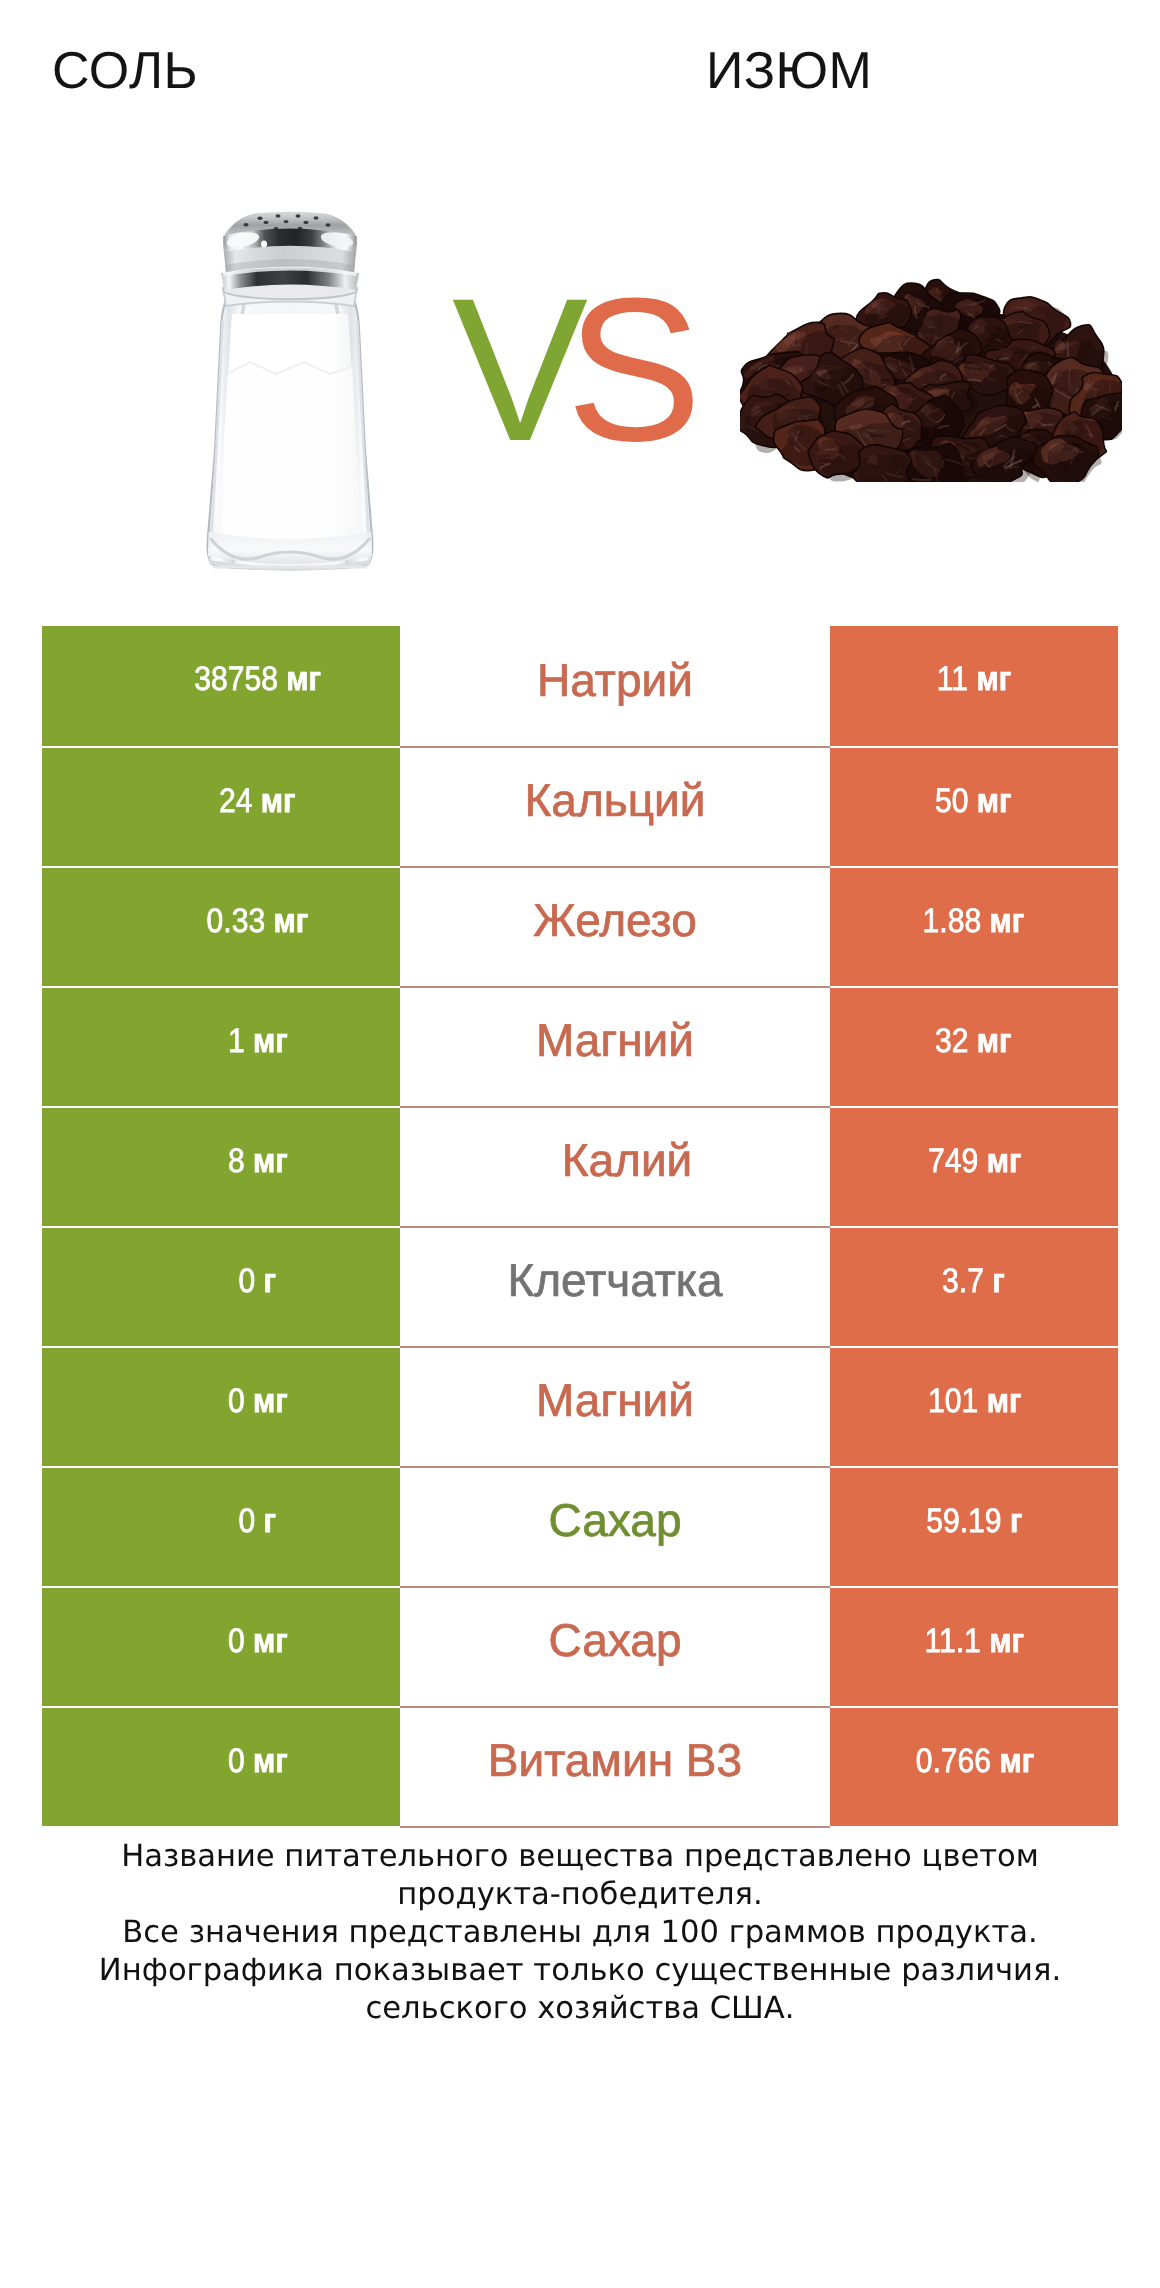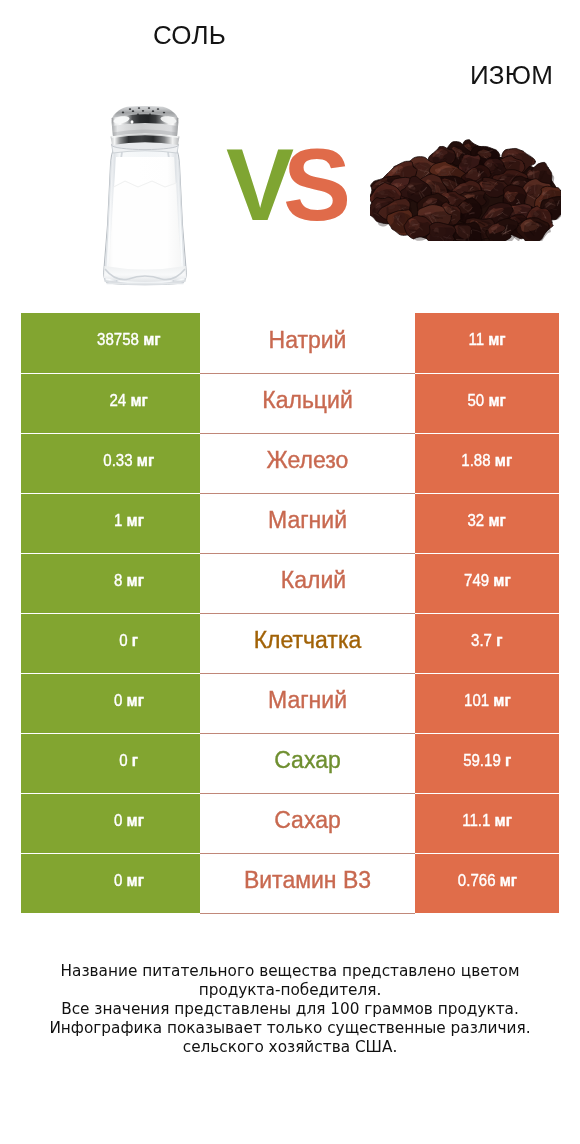--- a/index.html
+++ b/index.html
@@ -1,39 +1,39 @@
 <!DOCTYPE html>
 <html><head>
 <meta charset="utf-8">
 <style>
   html,body{margin:0;padding:0;background:#fff;}
   body{width:580px;height:1144px;font-family:"Liberation Sans",sans-serif;}
   .page{position:relative;width:580px;height:1144px;overflow:hidden;background:#fff;}
-  .ttl{position:absolute;top:20px;font-size:26px;color:#141414;text-align:right;font-weight:400;letter-spacing:.2px;}
+  .ttl{position:absolute;top:20px;font-size:26px;color:#141414;text-align:left;font-weight:400;letter-spacing:.2px;}
   .ttl.l{left:26px;width:200px;}
-  .ttl.r{left:353px;width:200px;margin-top:40px;}
+  .ttl.r{left:353px;width:200px;}
   .saltwrap{position:absolute;left:100px;top:105px;width:90px;height:180px;}
   .saltimg{width:90px;height:180px;display:block;overflow:visible;}
   .raiswrap{position:absolute;left:370px;top:137px;width:192px;height:104px;}
   .raisinimg{width:192px;height:104px;display:block;}
-  .vs{position:absolute;top:139px;left:213px;width:140px;height:92px;font-size:102px;line-height:92px;font-weight:700;letter-spacing:-11px;text-align:center;white-space:nowrap;}
+  .vs{position:absolute;top:139px;left:213px;width:140px;height:92px;font-size:102px;line-height:92px;font-weight:400;letter-spacing:-11px;text-align:center;white-space:nowrap;}
   .vs .v{color:#7fa532;}
   .vs .s{color:#e06b4a;}
   table{position:absolute;left:21px;top:313px;width:537px;border-collapse:collapse;table-layout:fixed;}
   td{height:60px;box-sizing:border-box;padding:0 0 5px 0;text-align:center;vertical-align:middle;font-size:17px;font-weight:400;}
   td>.cw{display:inline-block;transform:scaleX(0.885);}
   .c1>.cw,.c3>.cw{-webkit-text-stroke:0.38px #fff;}
   .c2>.cw{-webkit-text-stroke:0.36px currentColor;}
   .c2>.cw{transform:scaleX(1);}
   .c1{width:179px;background:#82a530;color:#fff;border-bottom:1px solid #fff;padding-left:36px;}
   .c2{width:215px;background:#fff;border-bottom:1px solid #c1897a;font-size:23px;}
   .c3{width:144px;background:#e06d4a;color:#fff;border-bottom:1px solid #fff;}
   tr:last-child .c1,tr:last-child .c3{border-bottom:none;}
   .u{font-size:17px;font-weight:700;}
-  .foot{position:absolute;left:0;top:962px;width:580px;text-align:center;font-family:"DejaVu Sans",sans-serif;font-size:15.3px;line-height:19px;color:#111111;font-weight:400;}
+  .foot{position:absolute;left:0;top:919px;width:580px;text-align:center;font-family:"DejaVu Sans",sans-serif;font-size:15.3px;line-height:19px;color:#111111;font-weight:400;}
 </style>
 </head>
 <body>
 
 <div class="page">
   <div class="ttl l">СОЛЬ</div>
   <div class="ttl r">ИЗЮМ</div>
 
   <div class="saltwrap">
       <svg class="saltimg" viewBox="0 0 90 180">
@@ -750,21 +750,21 @@
           <td class="c2" style="color: rgb(200, 105, 80);"><span class="cw"><span>Магний</span></span></td>
           <td class="c3"><span class="cw"><span>32</span> <span class="u">мг</span></span></td>
         </tr>
         <tr>
           <td class="c1"><span class="cw"><span>8</span> <span class="u">мг</span></span></td>
           <td class="c2" style="color: rgb(200, 105, 80); padding-left: 12px;"><span class="cw"><span>Калий</span></span></td>
           <td class="c3"><span class="cw"><span>749</span> <span class="u">мг</span></span></td>
         </tr>
         <tr>
           <td class="c1"><span class="cw"><span>0</span> <span class="u">г</span></span></td>
-          <td class="c2" style="color: #a16207; margin-left: 23px;"><span class="cw"><span>Клетчатка</span></span></td>
+          <td class="c2" style="color: #737373; margin-left: 23px;"><span class="cw"><span>Клетчатка</span></span></td>
           <td class="c3"><span class="cw"><span>3.7</span> <span class="u">г</span></span></td>
         </tr>
         <tr>
           <td class="c1"><span class="cw"><span>0</span> <span class="u">мг</span></span></td>
           <td class="c2" style="color: rgb(200, 105, 80);"><span class="cw"><span>Магний</span></span></td>
           <td class="c3"><span class="cw"><span>101</span> <span class="u">мг</span></span></td>
         </tr>
         <tr>
           <td class="c1"><span class="cw"><span>0</span> <span class="u">г</span></span></td>
           <td class="c2" style="color: rgb(111, 143, 48);"><span class="cw"><span>Сахар</span></span></td>

